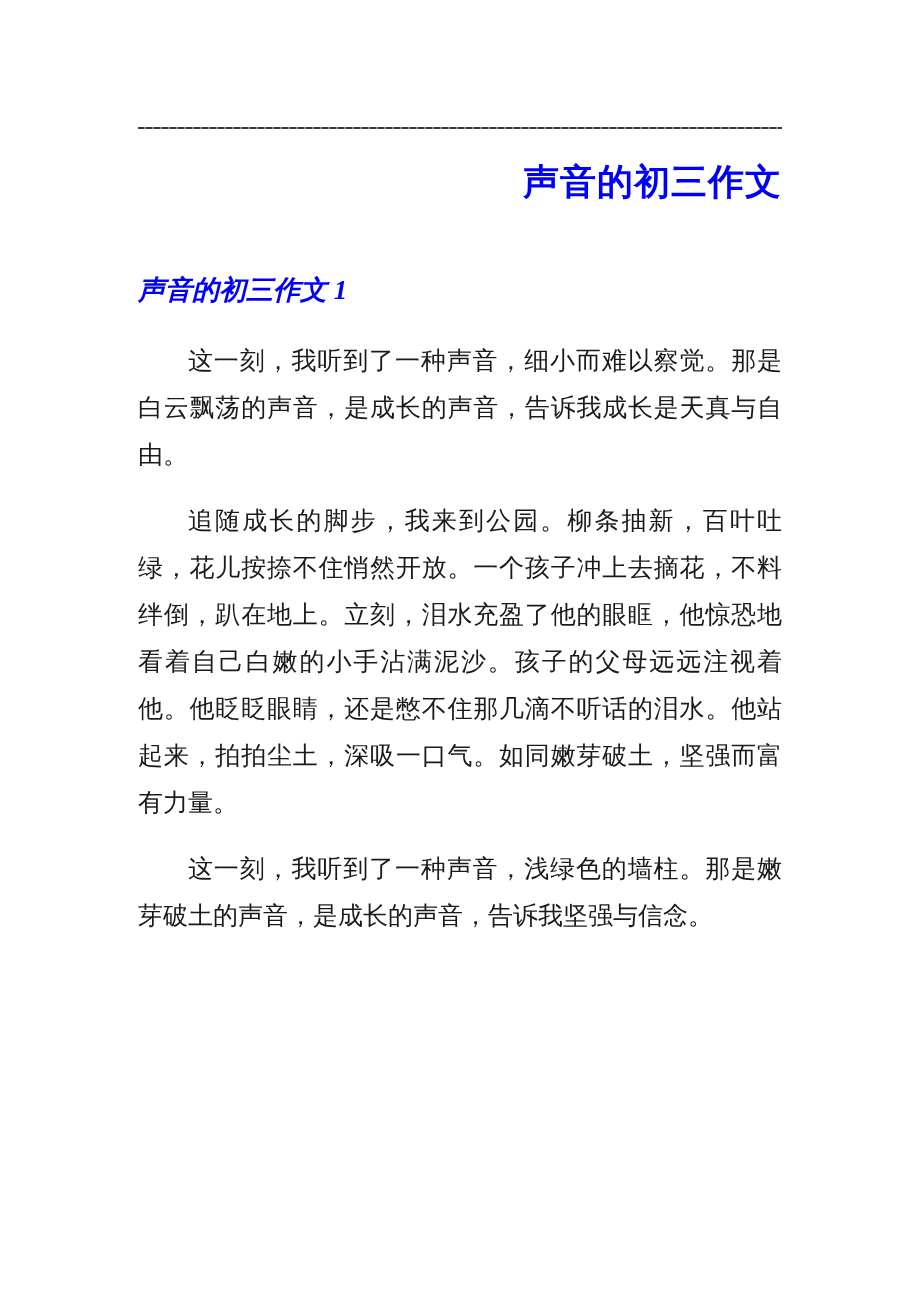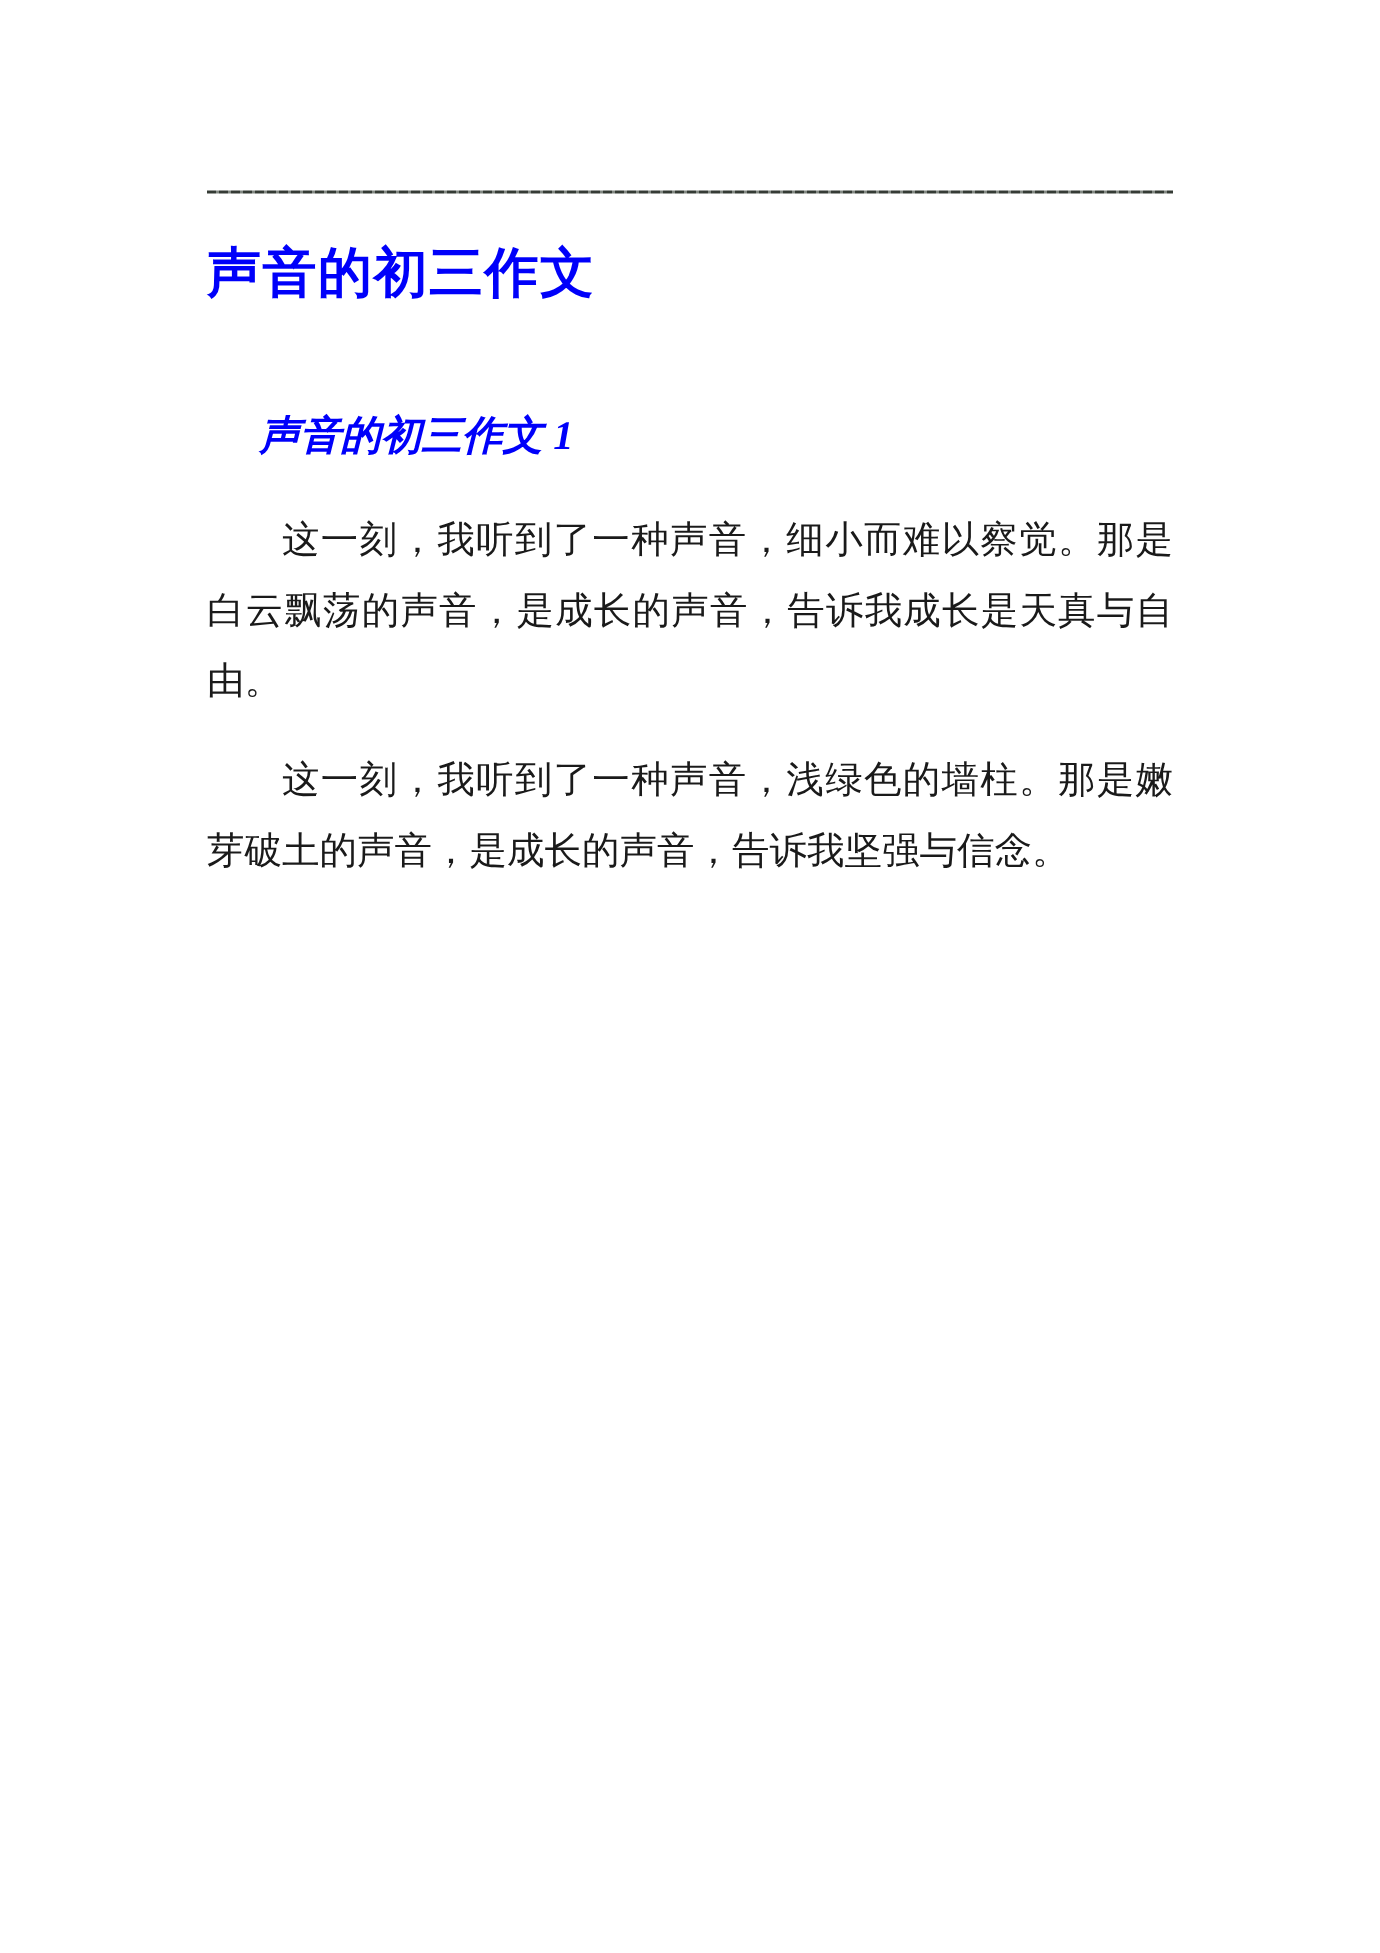--- a/index.html
+++ b/index.html
@@ -22,38 +22,37 @@
     margin-top: 127px;
     height: 2px;
     
     background: repeating-linear-gradient(90deg,
       var(--rule-color, #353b35) 0px, var(--rule-color, #353b35) 6px,
       #828882 6px, #828882 8px);
   }
 
   .doc-title {
     margin-top: 30px;
-    text-align: left;
+    text-align: right;
     font-family: "Liberation Sans", sans-serif;
     font-weight: bold;
     font-size: 36px;
     line-height: 46px;
     letter-spacing: 1px;
     color: var(--accent-color, #0000fa);
   }
 
   .section-heading {
     margin-top: 67px;
     font-family: "Liberation Serif", serif;
     font-style: italic;
     font-weight: bold;
     font-size: 27px;
     line-height: 36px;
     color: var(--accent-color, #0000fa);
-    margin-left: 35px;
   }
 
   .doc-body {
     margin-top: 29px;
   }
 
   .para {
     font-size: 25px;
     line-height: 47px;
     color: var(--text-color, #1a1a1a);
@@ -71,17 +70,18 @@
 
     <div class="rule"></div>
 
     <h1 class="doc-title">声音的初三作文</h1>
 
     <h2 class="section-heading">声音的初三作文 1</h2>
 
     <div class="doc-body">
 
         <p class="para">这一刻，我听到了一种声音，细小而难以察觉。那是白云飘荡的声音，是成长的声音，告诉我成长是天真与自由。</p>
+        <p class="para">追随成长的脚步，我来到公园。柳条抽新，百叶吐绿，花儿按捺不住悄然开放。一个孩子冲上去摘花，不料绊倒，趴在地上。立刻，泪水充盈了他的眼眶，他惊恐地看着自己白嫩的小手沾满泥沙。孩子的父母远远注视着他。他眨眨眼睛，还是憋不住那几滴不听话的泪水。他站起来，拍拍尘土，深吸一口气。如同嫩芽破土，坚强而富有力量。</p>
         <p class="para">这一刻，我听到了一种声音，浅绿色的墙柱。那是嫩芽破土的声音，是成长的声音，告诉我坚强与信念。</p>
       </div>
 
   </div>
 </div>
 
 </body></html>

